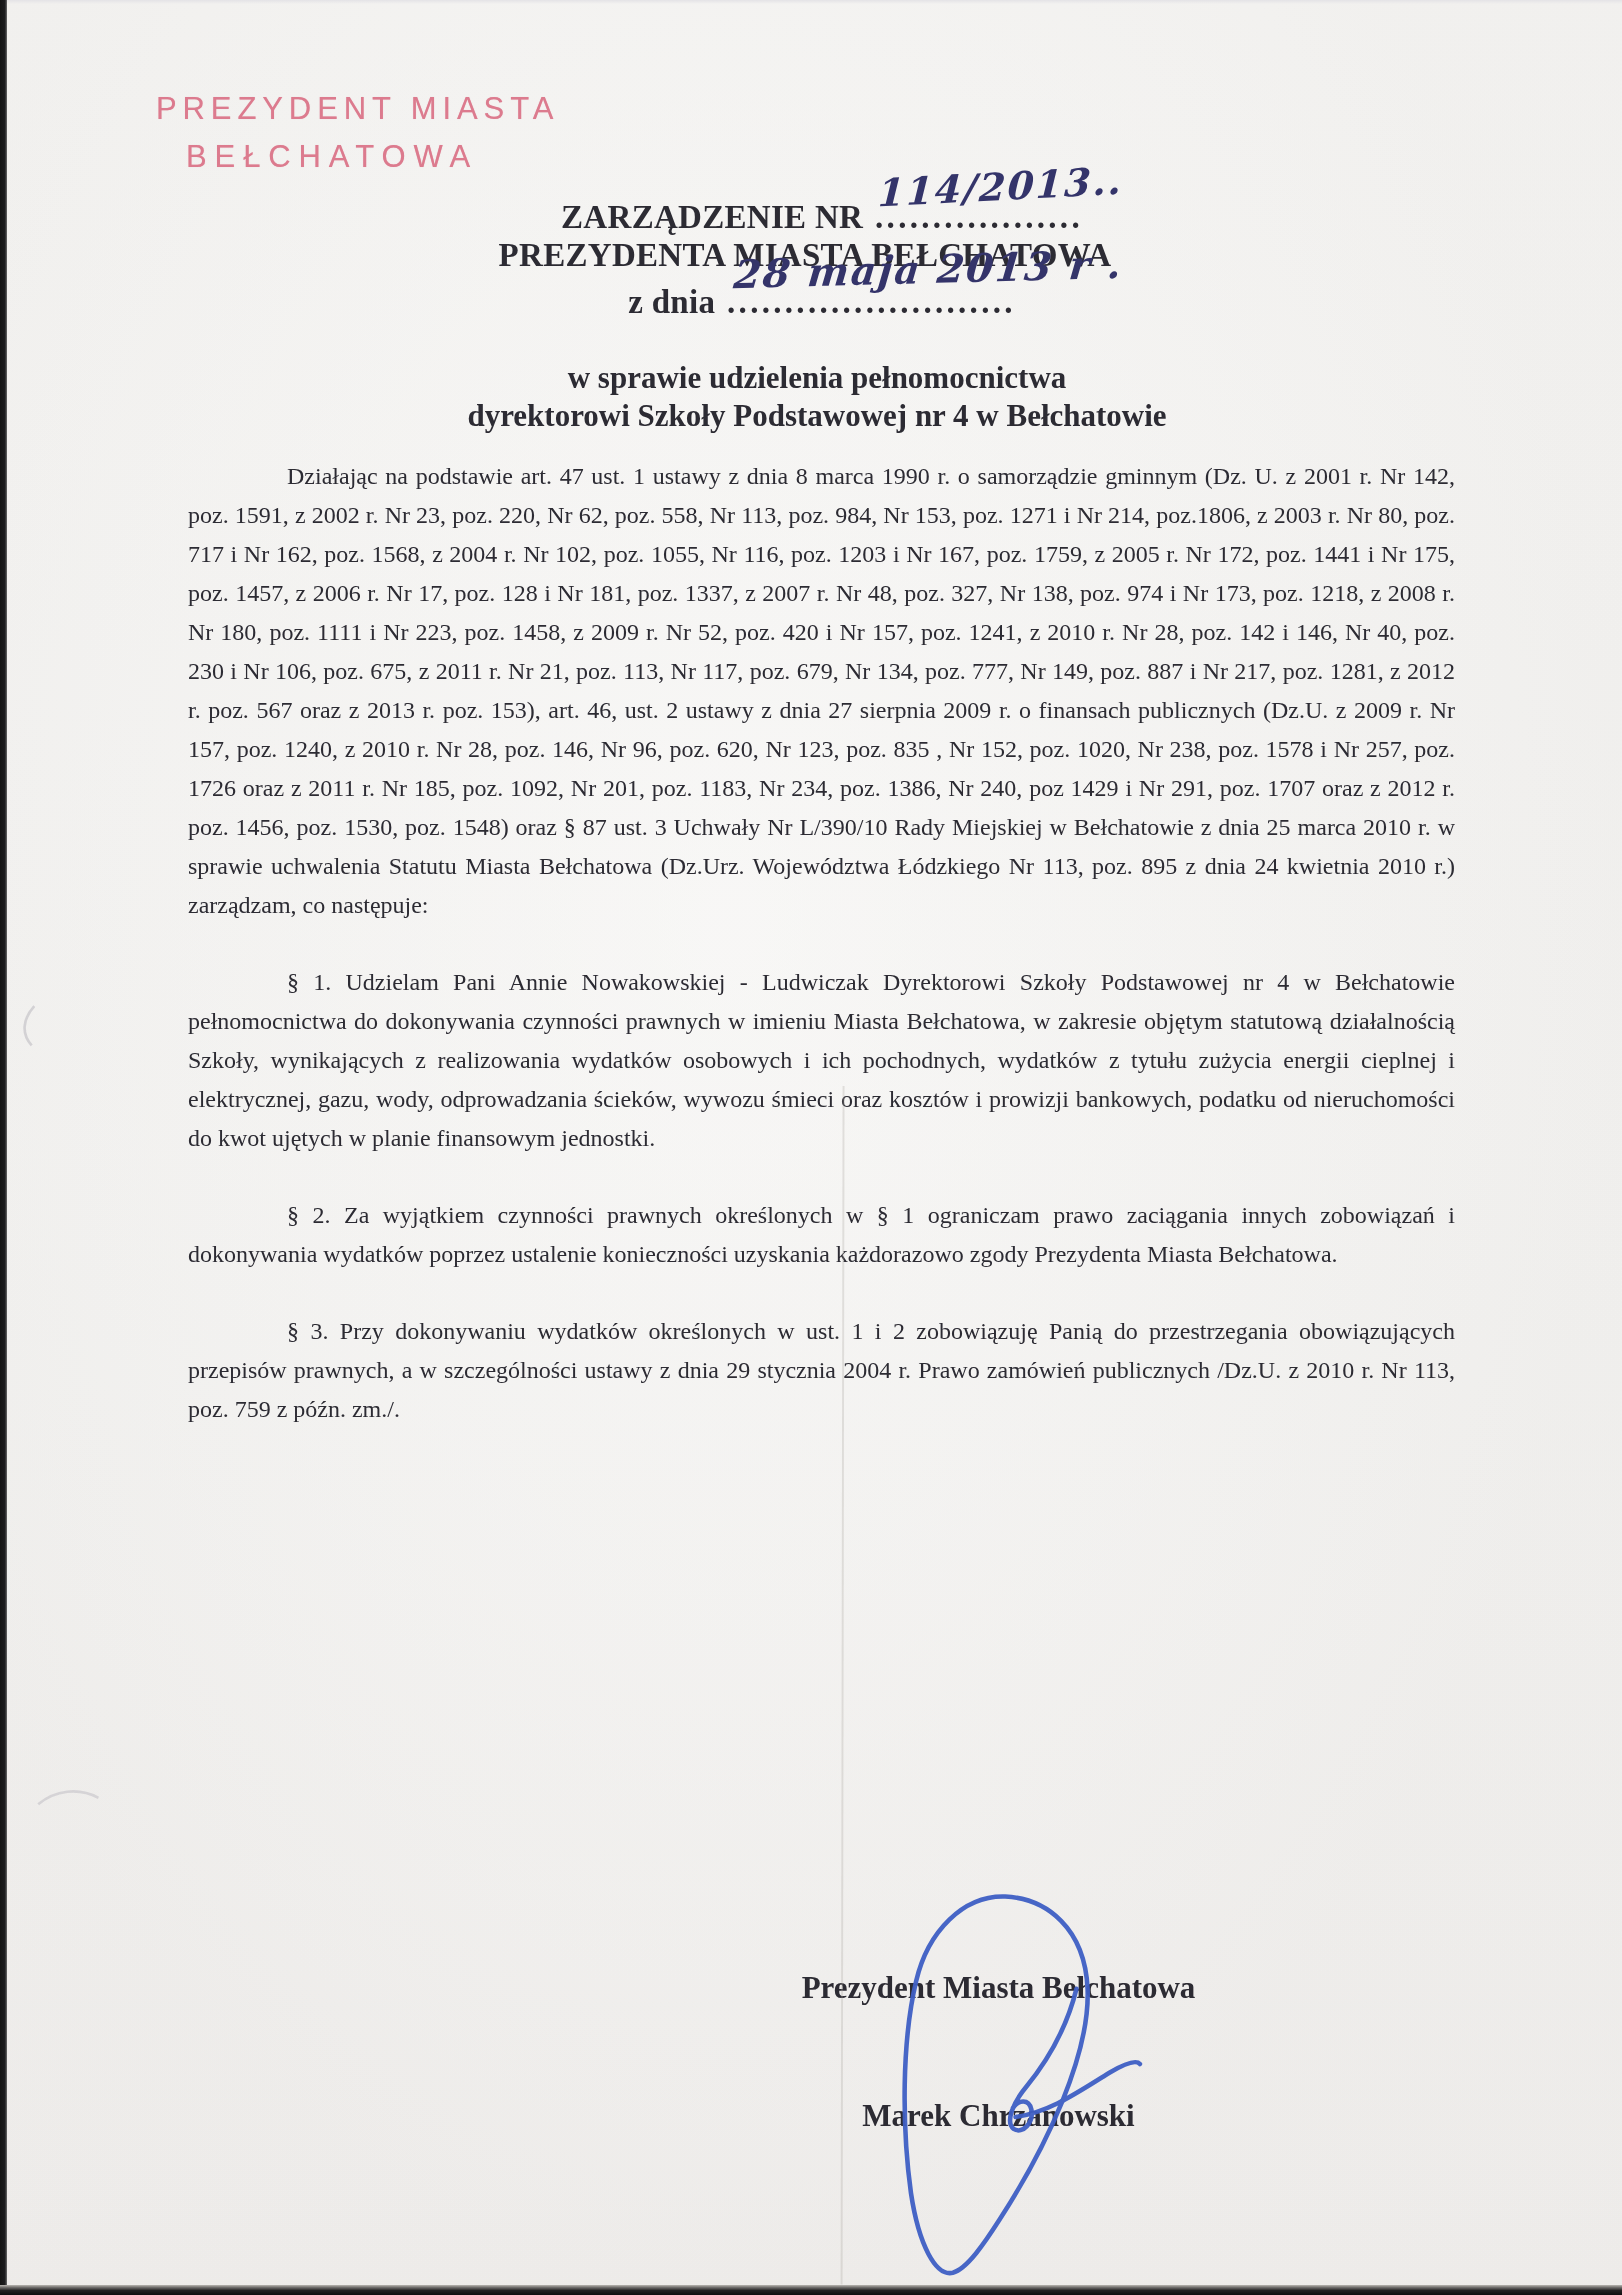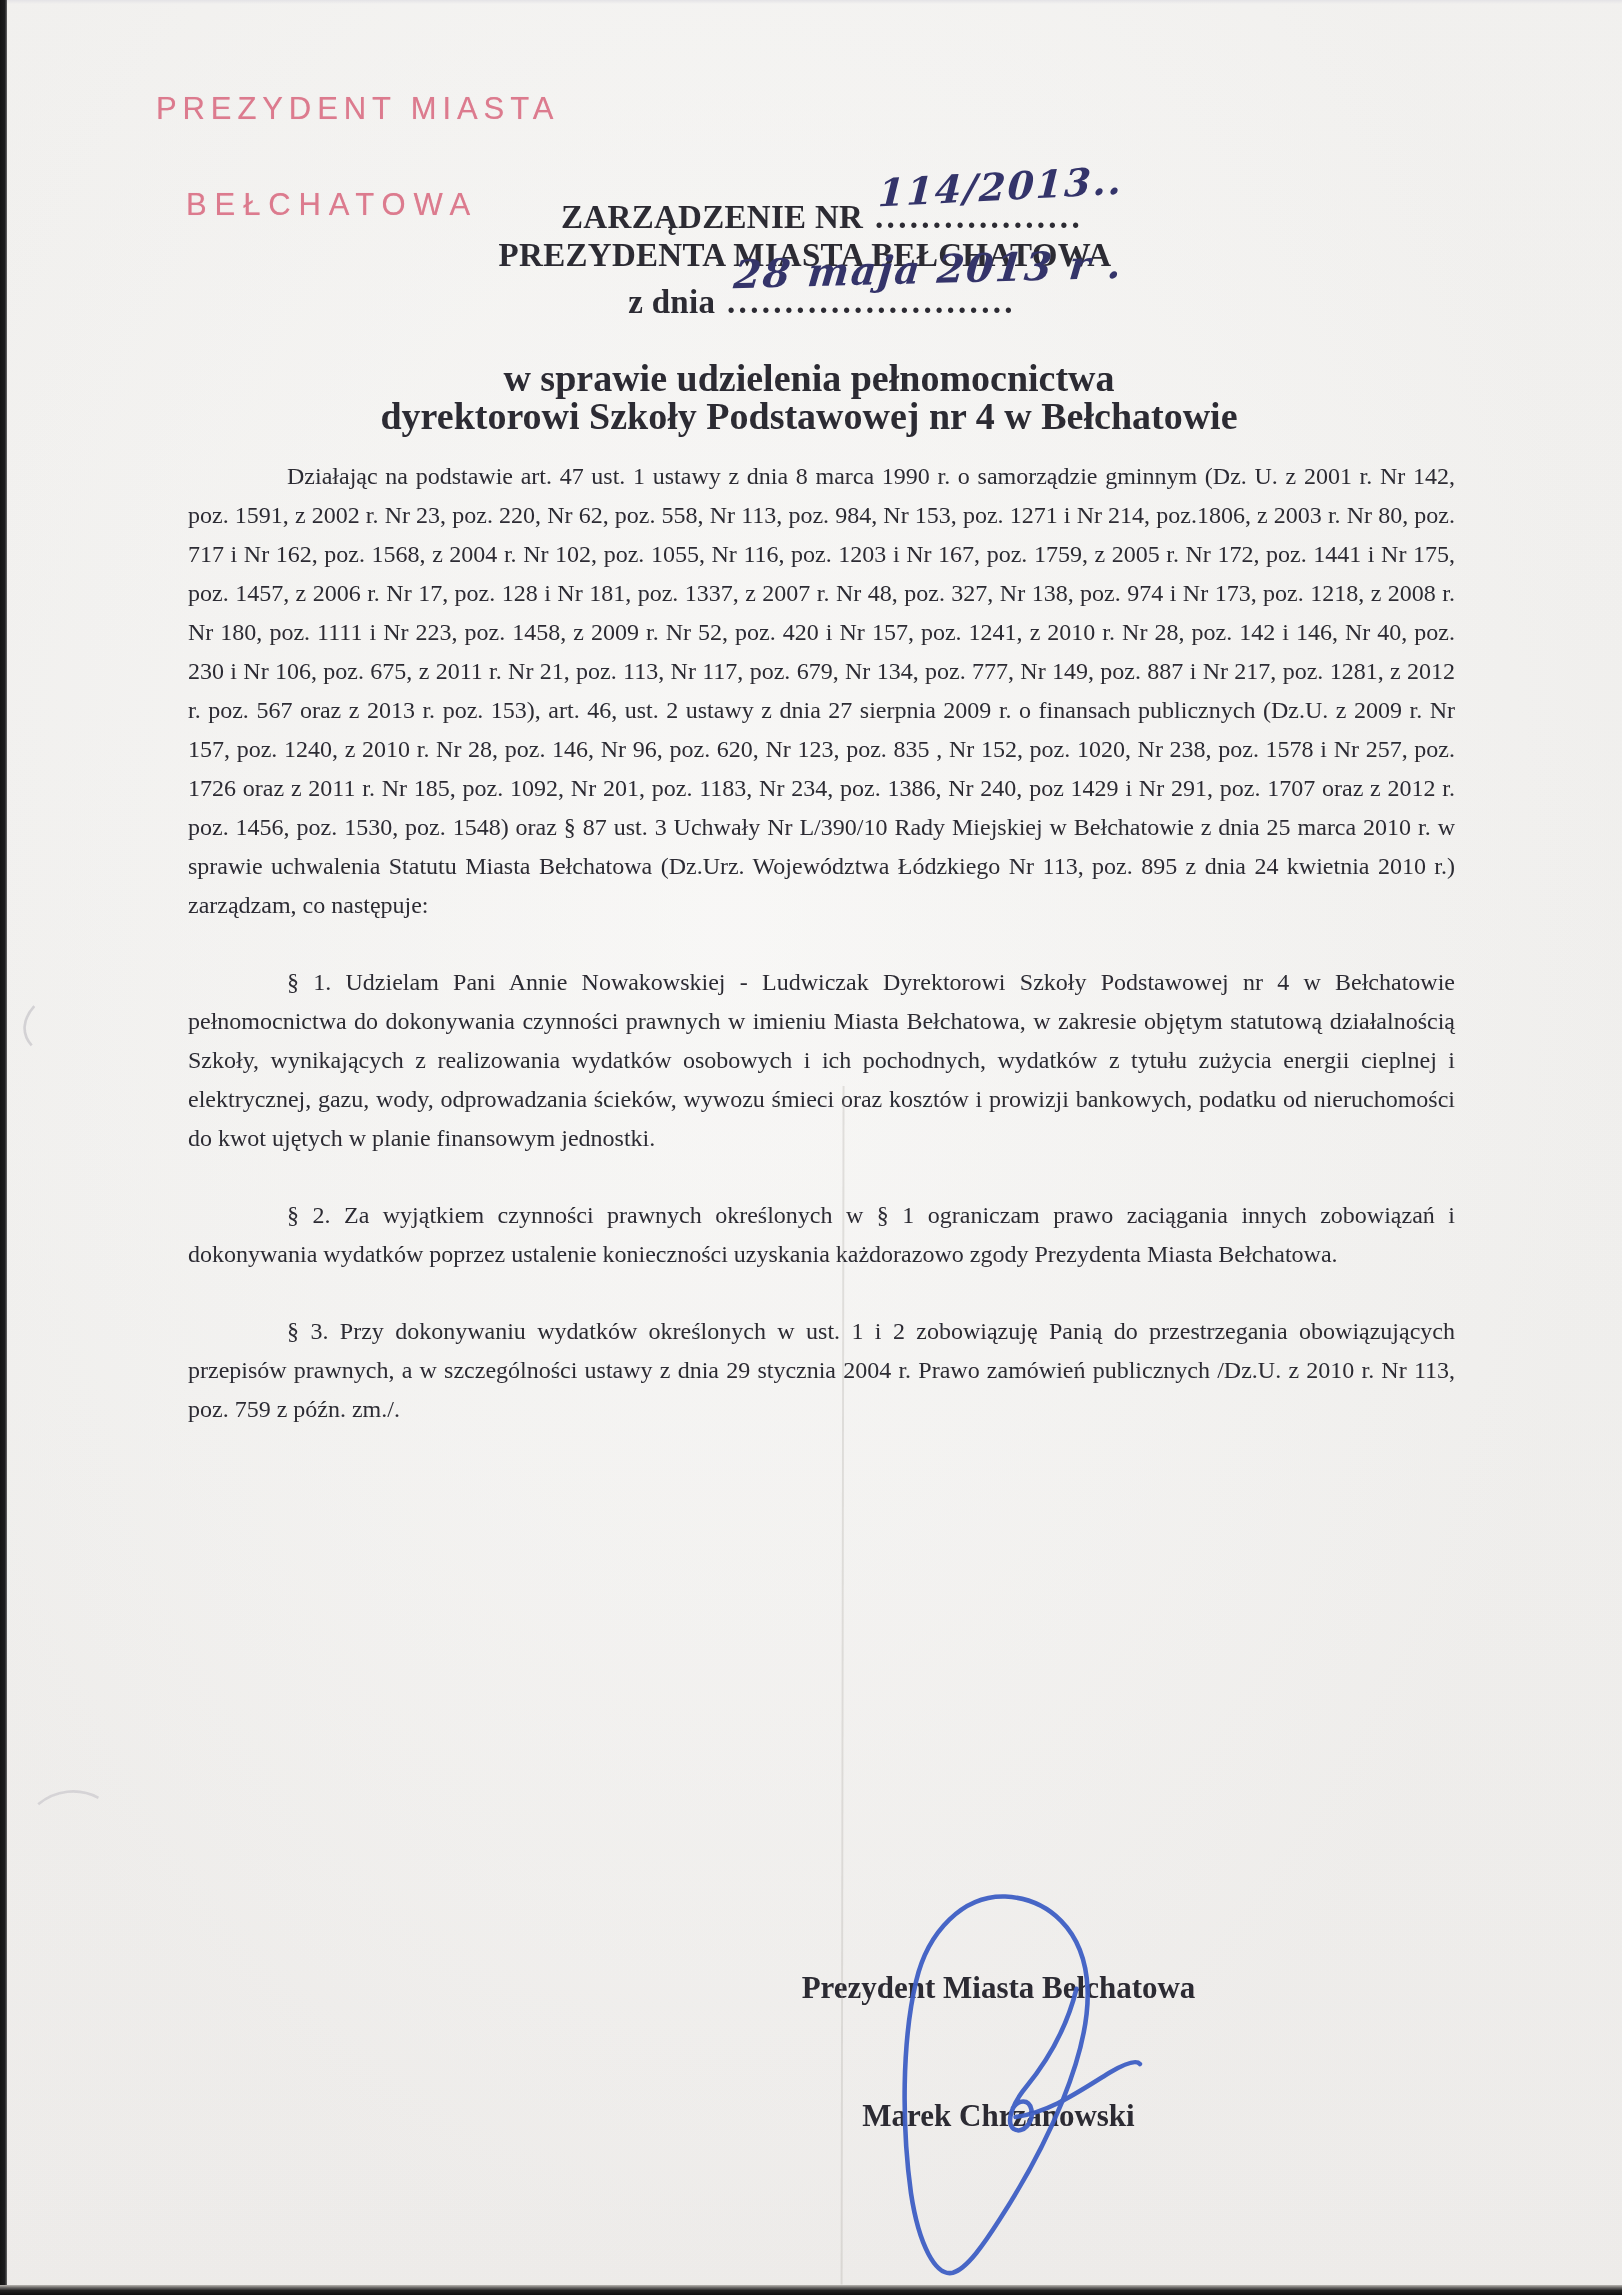--- a/index.html
+++ b/index.html
@@ -25,21 +25,21 @@
     background:linear-gradient(180deg,#e4e3e6 0%, rgba(244,243,241,0) 100%); }
 
   
   .stamp {
     position:absolute; left:156px; top:85px;
     font-family:"Liberation Sans", sans-serif;
     font-size:31px; line-height:48px; letter-spacing:5.9px;
     color:#db7287; opacity:.93;
     text-shadow:0 0 0.7px rgba(219,114,135,.55);
   }
-  .stamp-l2 { padding-left:30px; letter-spacing:7.9px;margin-top:48px; }
+  .stamp-l2 { padding-left:30px; letter-spacing:7.9px; }
 
   
   .heading {
     position:absolute; left:0; top:198px; width:1610px;
     text-align:center; font-weight:bold; font-size:33px; line-height:38px;
     letter-spacing:0.3px;
   }
   .h-row { display:flex; justify-content:center; align-items:flex-start;margin-left:34px; }
   .hand-wrap { position:relative; display:inline-block; margin-left:11.8px; }
   .dots { font-weight:bold; letter-spacing:3.3px; color:#2c2b33; }
@@ -51,22 +51,22 @@
     position:absolute; left:2.6px; top:-30px; font-size:38px;
     transform:rotate(-3deg) skewX(-6deg);
   }
   .date-row { margin-top:9.2px; }
   .hand-date {
     position:absolute; left:6.5px; top:-33px; font-size:39px;
     transform:rotate(-1.5deg) skewX(-7deg);
   }
 
   .subject {
-    position:absolute; left:4px; top:359px; width:1610px;
-    text-align:center; font-weight:bold; font-size:38px; line-height:38px;
+    position:absolute; left:12px; top:359px; width:1610px;
+    text-align:center; font-weight:bold; font-size:31px; line-height:38px;
   }
 
   
   .bodytext {
     position:absolute; left:188px; top:457px; width:1267px;
     font-size:24px; line-height:39px;
     text-align:justify;
   }
   .bodytext p { margin:0 0 38px 0; text-indent:99px; }
 

